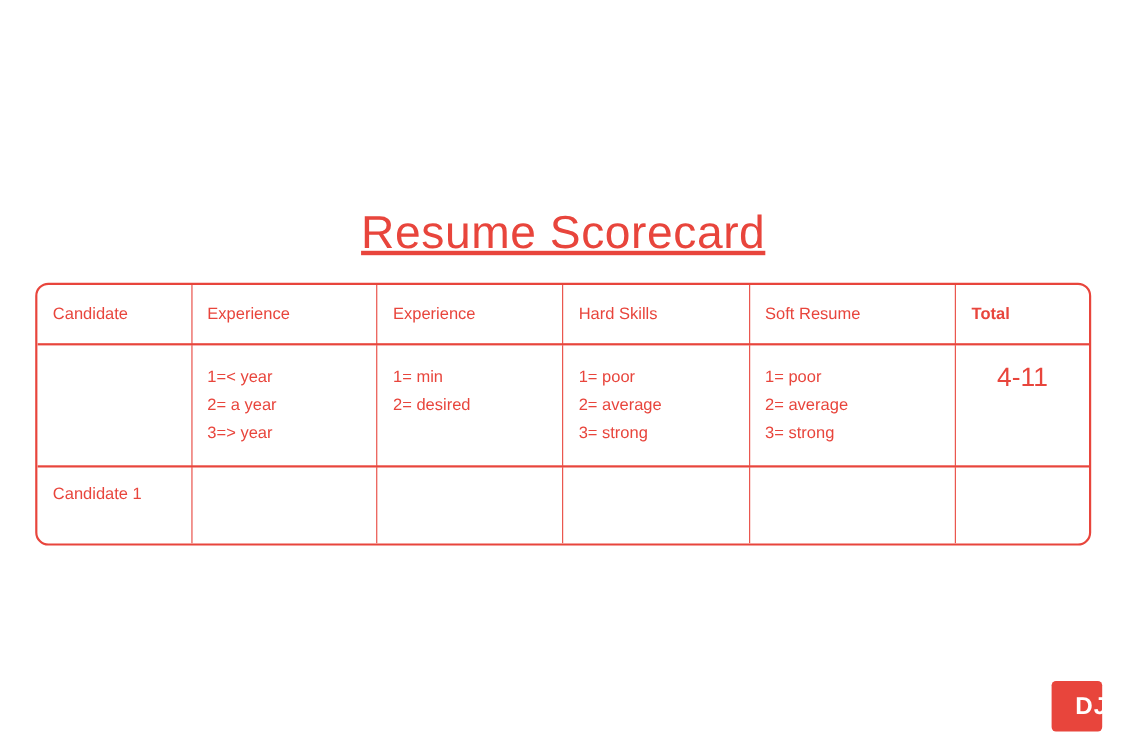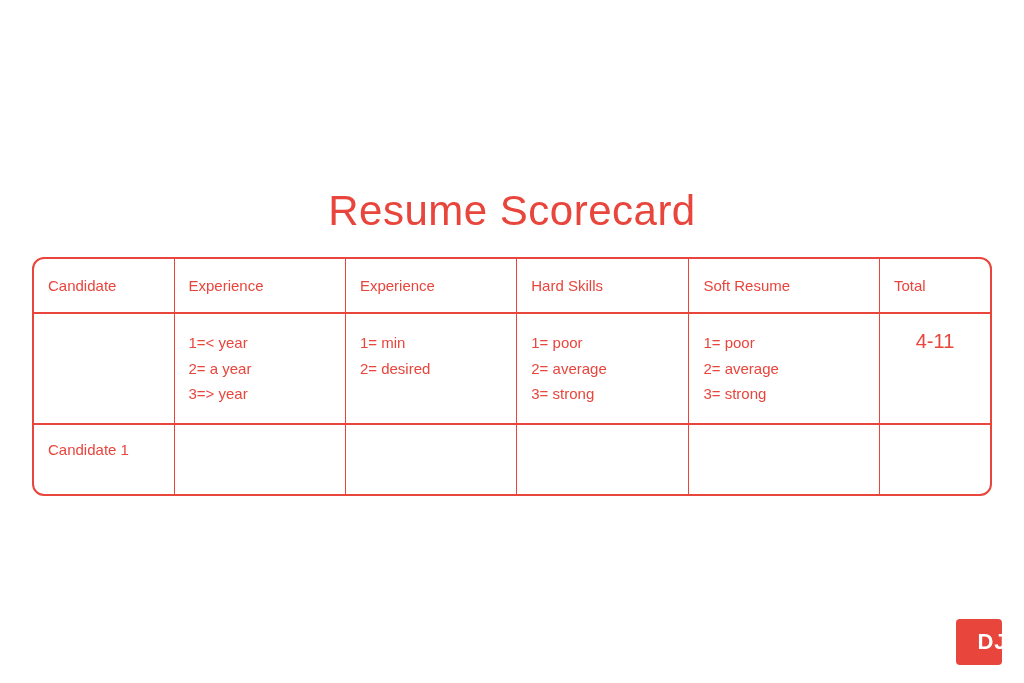--- a/index.html
+++ b/index.html
@@ -22,20 +22,21 @@
       align-items: center;
       gap: 18px;
     }
 
     .page-title {
       font-size: 42px;
       color: #e8453c;
       font-weight: 400;
       letter-spacing: 0.5px;
       margin-bottom: 4px;
+      text-decoration: underline;
     }
 
     .scorecard-table-wrapper {
       width: 100%;
       border: 2px solid #e8453c;
       border-radius: 12px;
       overflow: hidden;
     }
 
     table {
@@ -50,21 +51,21 @@
 
     th {
       padding: 18px 14px;
       text-align: left;
       font-size: 15px;
       font-weight: 400;
       border-right: 1.5px solid #e8453c;
     }
 
     th:last-child {
-      font-weight: 400;
+      font-weight: 700;
       border-right: none;
     }
 
     th:first-child {
       width: 140px;
     }
 
     td {
       padding: 16px 14px;
       font-size: 15px;
@@ -88,21 +89,21 @@
     tr.candidate-row:last-child {
       border-bottom: none;
     }
 
     .legend-text {
       line-height: 1.7;
       font-size: 15px;
     }
 
     .total-range {
-      font-size: 20px;
+      font-size: 24px;
       text-align: center;
     }
 
     .dj-logo {
       position: absolute;
       bottom: 18px;
       right: 22px;
       width: 46px;
       height: 46px;
       background-color: #e8453c;

